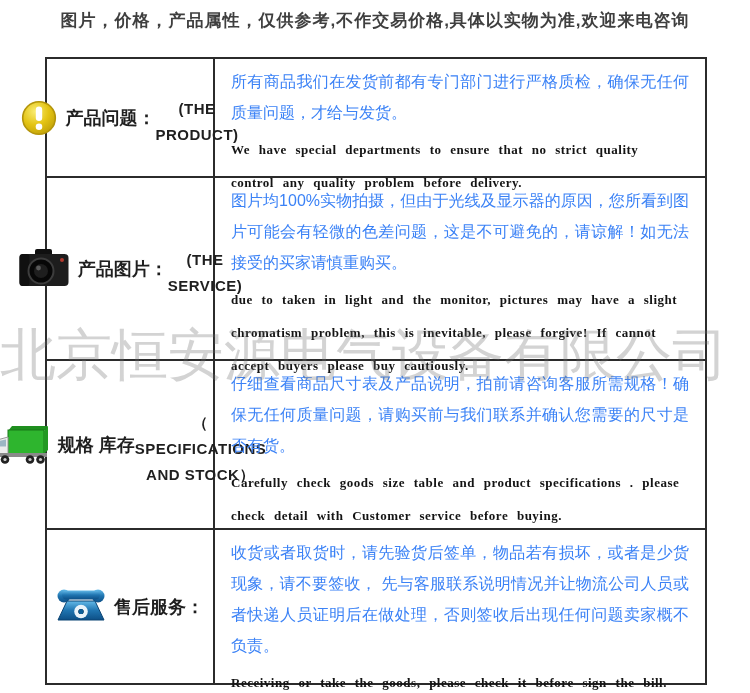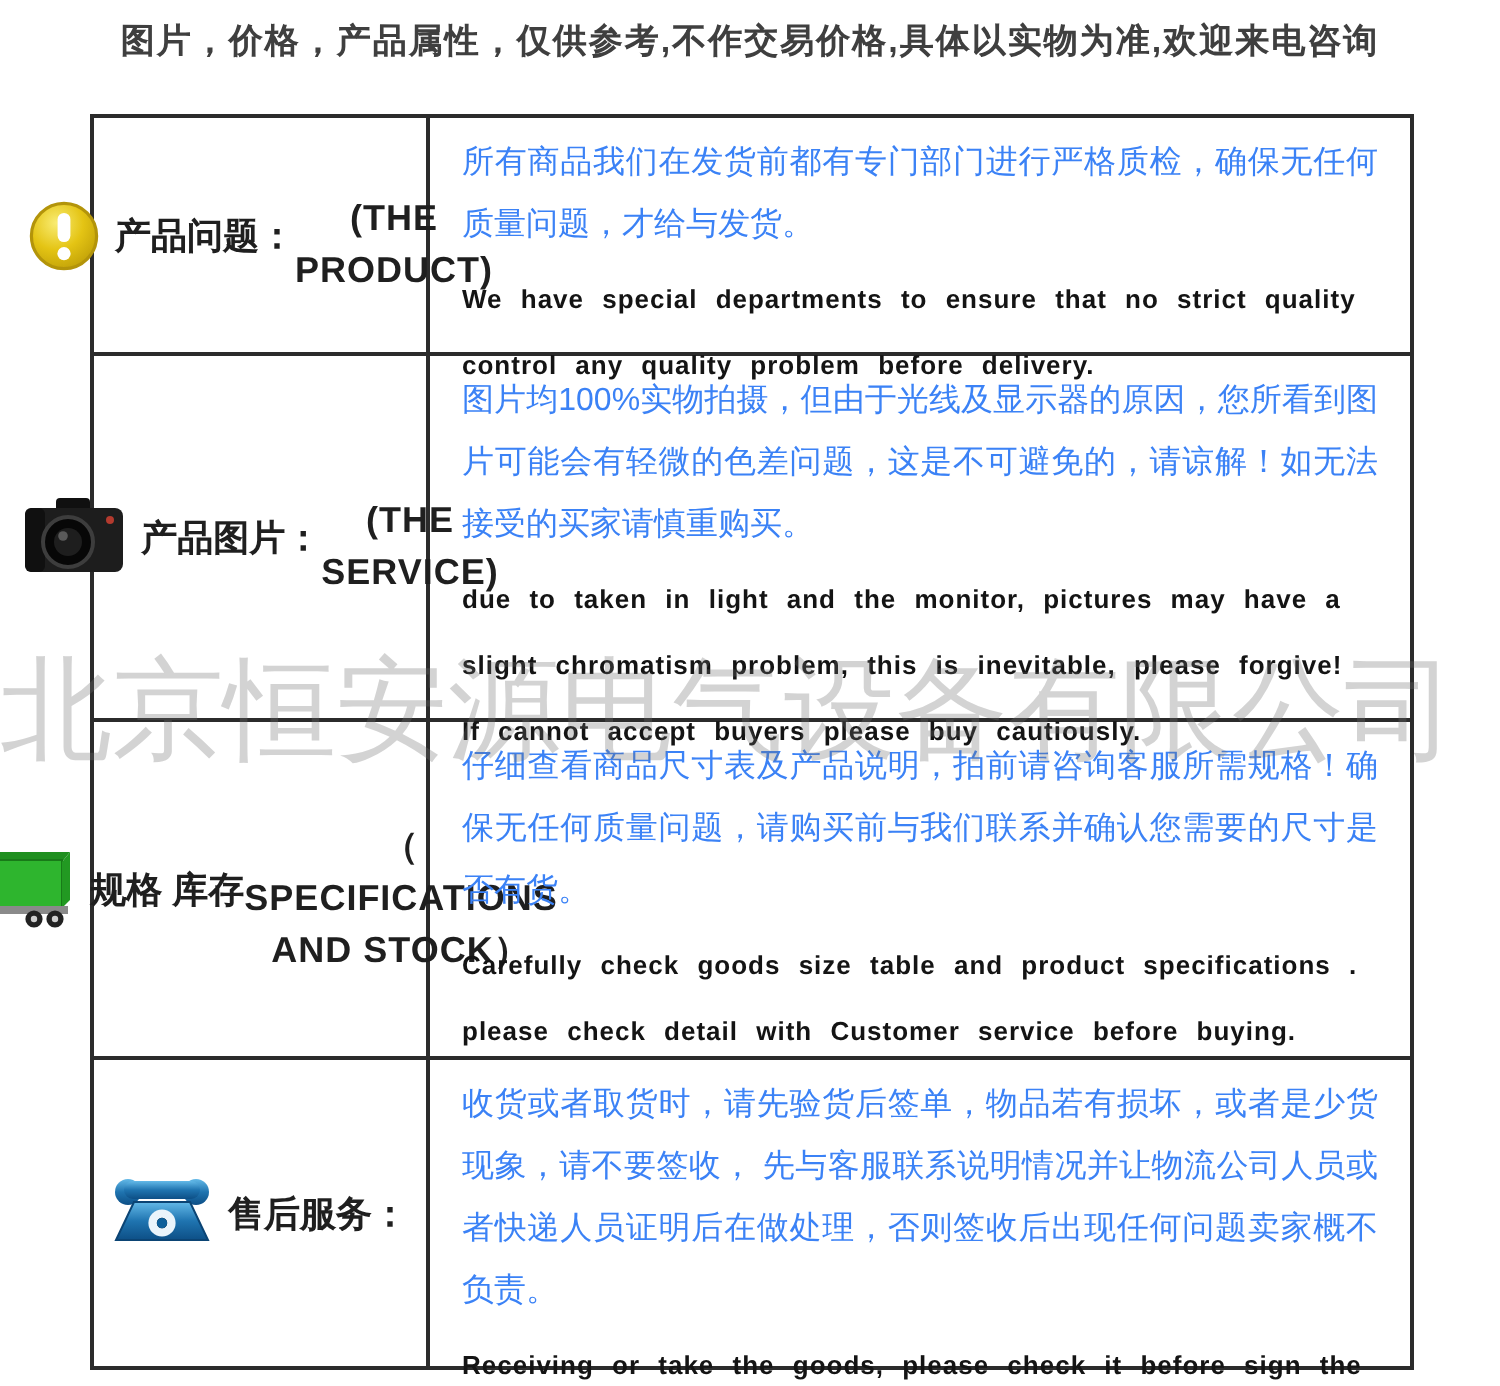--- a/index.html
+++ b/index.html
@@ -22,26 +22,26 @@
   .row-3 { height:169px; border-bottom:2px solid #2b2b2b; }
   .row-4 { height:153px; }
 
   .cell-left {
     width:168px; border-right:2px solid #2b2b2b;
     display:flex; flex-direction:row; align-items:center; justify-content:center;
     text-align:center; padding:4px 4px;
   }
   .label-top { display:flex; align-items:center; justify-content:center; gap:8px; }
   .label-cn { font-size:18px; font-weight:bold; color:#1f1f1f; white-space:nowrap; }
-  .label-en { font-size:18px; font-weight:bold; color:#1f1f1f; margin-top:9px;
+  .label-en { font-size:15px; font-weight:bold; color:#1f1f1f; margin-top:9px;
               line-height:26px; letter-spacing:0.5px; }
 
   .cell-right { flex:1; padding:7px 16px 4px 16px; }
   .body-cn { font-size:16px; color:#3b82f6; line-height:31px; text-align:justify; }
-  .body-en { font-size:13px; font-family:Liberation Sans, sans-serif; font-weight:bold;
+  .body-en { font-size:13px; font-family:Liberation Serif, serif; font-weight:bold;
              color:#141414; line-height:33px; margin-top:5px; word-spacing:5px;
              letter-spacing:0.5px; }
 
   .watermark {
     position:absolute; top:318px; left:0; width:618px;
     text-align:center; font-size:56px; white-space:nowrap;
     color:rgba(110,110,110,0.30); z-index:6; pointer-events:none;
     letter-spacing:0px; font-weight:normal;
   }
 

